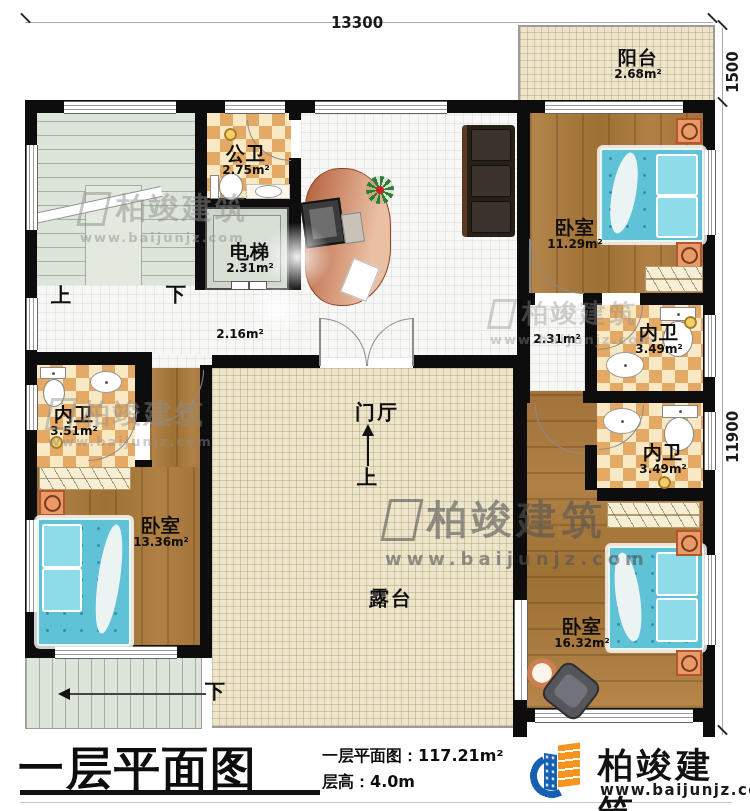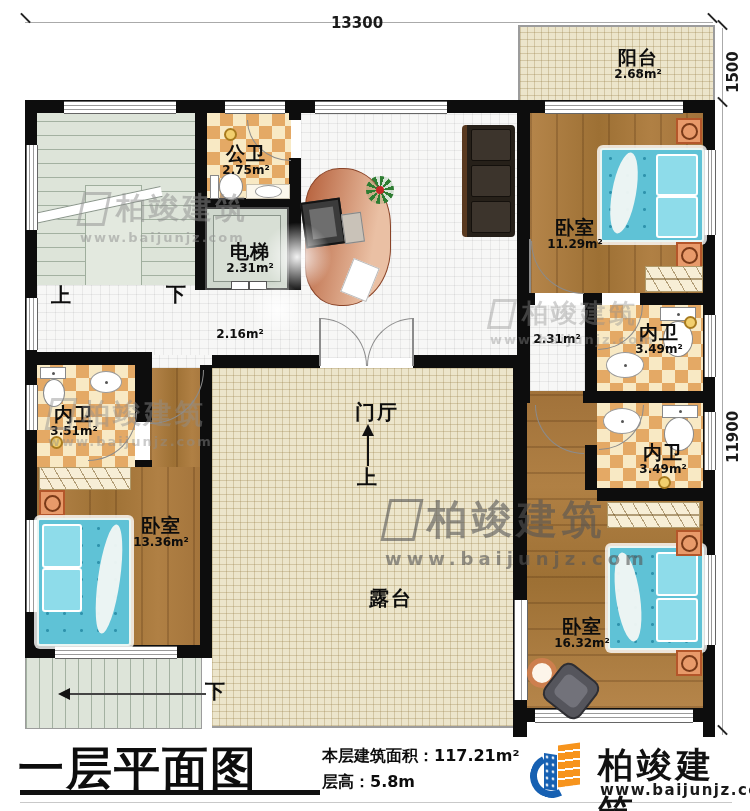--- a/index.html
+++ b/index.html
@@ -322,23 +322,23 @@
   <div class="tick" style="left:716px;top:24px;"></div>
   <div class="tick" style="left:716px;top:101px;"></div>
   <div class="tick" style="left:716px;top:729px;"></div>
   <div class="dimtext dimv" style="left:724px;top:38px;height:55px;">1500</div>
   <div class="dimtext dimv" style="left:724px;top:378px;height:85px;">11900</div>
 
   <div class="maintitle" style="left:18px;top:738px;">一层平面图</div>
   <div class="abs" style="left:20px;top:790px;width:300px;height:5px;background:#111;"></div>
   <div class="abs" style="left:20px;top:802px;width:712px;height:1px;background:#c9c9c9;"></div>
   <div class="tinfo" style="left:322px;top:746px;">
-    <span>本层建筑面积：</span><span>117.21m²</span>
-  </div>
-  <div class="tinfo" style="left:322px;top:772px;">层高：5.8m</div>
+    <span>一层平面图：</span><span>117.21m²</span>
+  </div>
+  <div class="tinfo" style="left:322px;top:772px;">层高：4.0m</div>
 
   <div class="abs" style="left:530px;top:742px;width:62px;height:60px;">
     <div class="abs" style="left:0px;top:12px;width:44px;height:44px;border:7px solid transparent;border-left-color:#1660b2;border-bottom-color:#1660b2;border-radius:50%;transform:rotate(18deg);box-sizing:border-box;"></div>
     <div class="abs" style="left:28px;top:2px;width:22px;height:42px;background:#f7941d;transform:skewY(-8deg);background-image:repeating-linear-gradient(0deg,transparent 0 7px,#fff 7px 9px);"></div>
     <div class="abs" style="left:14px;top:12px;width:13px;height:36px;background:#1660b2;transform:skewY(8deg);background-image:radial-gradient(circle,#fff 1.2px,transparent 1.4px);background-size:6px 7px;"></div>
   </div>
   <div class="brandname" style="left:598px;top:742px;">柏竣建筑</div>
   <div class="brandurl" style="left:600px;top:781px;">www.baijunjz.com</div>
 
 </div>

